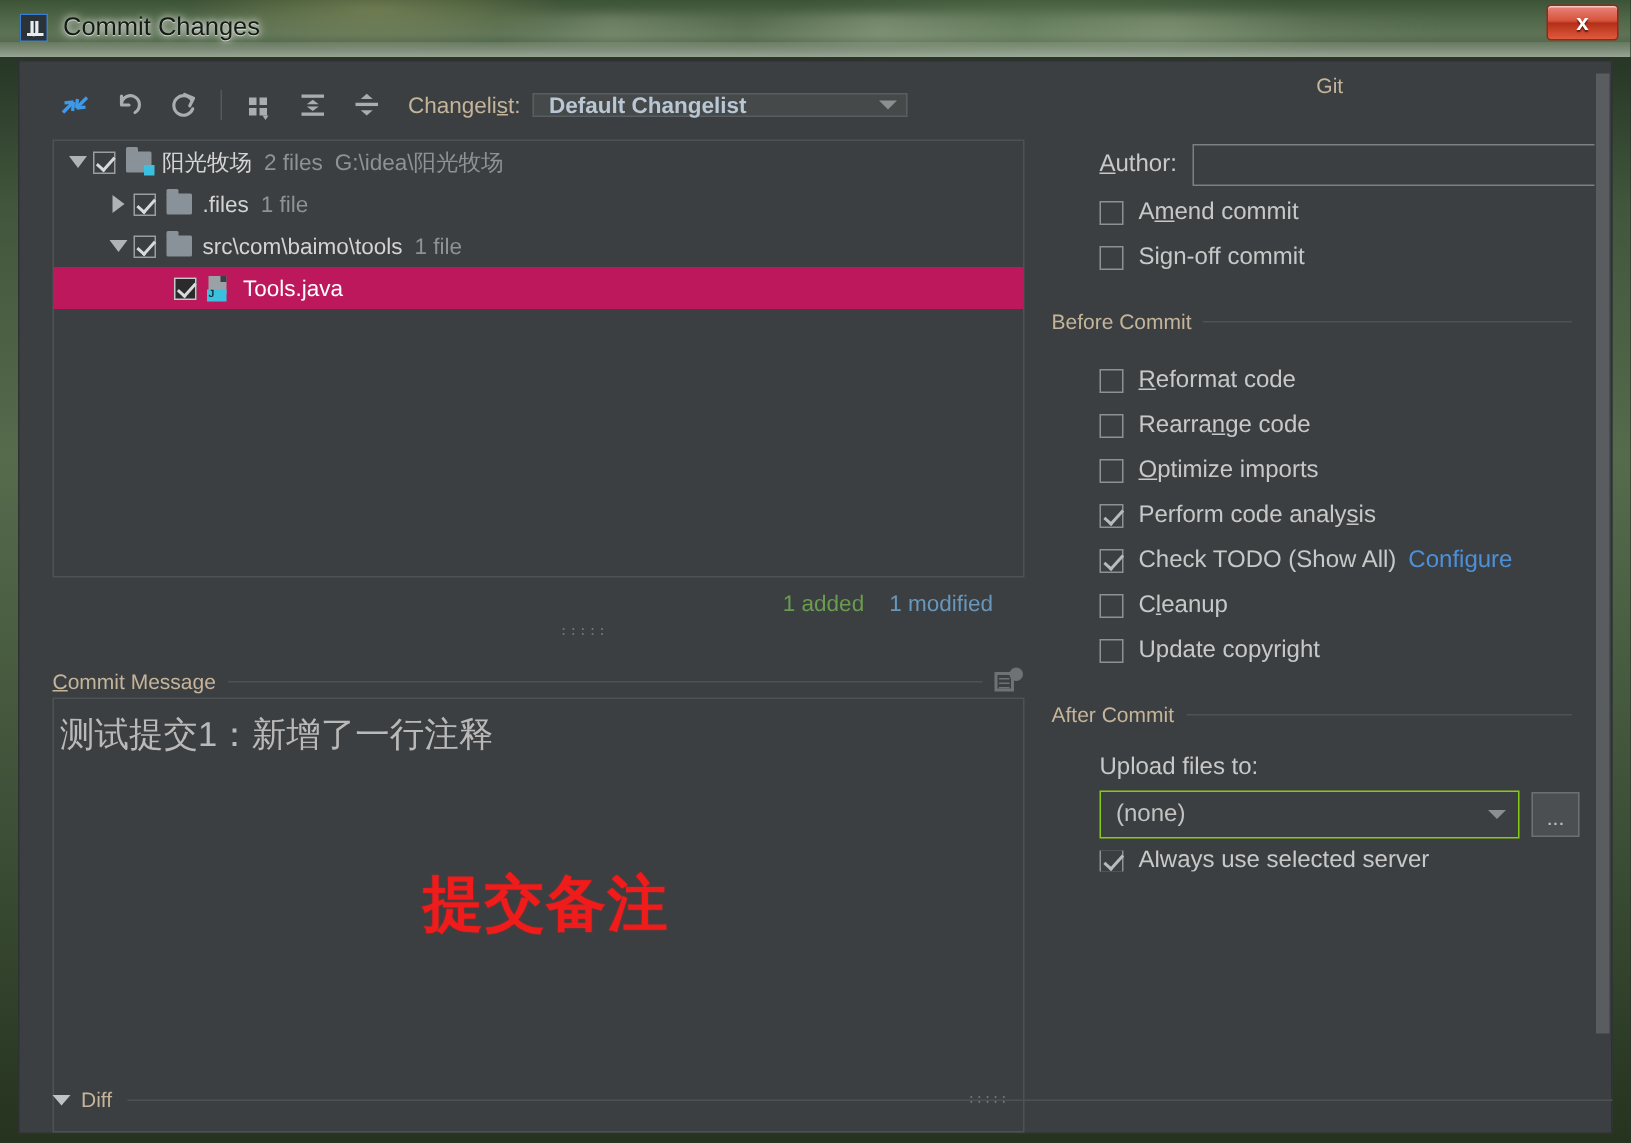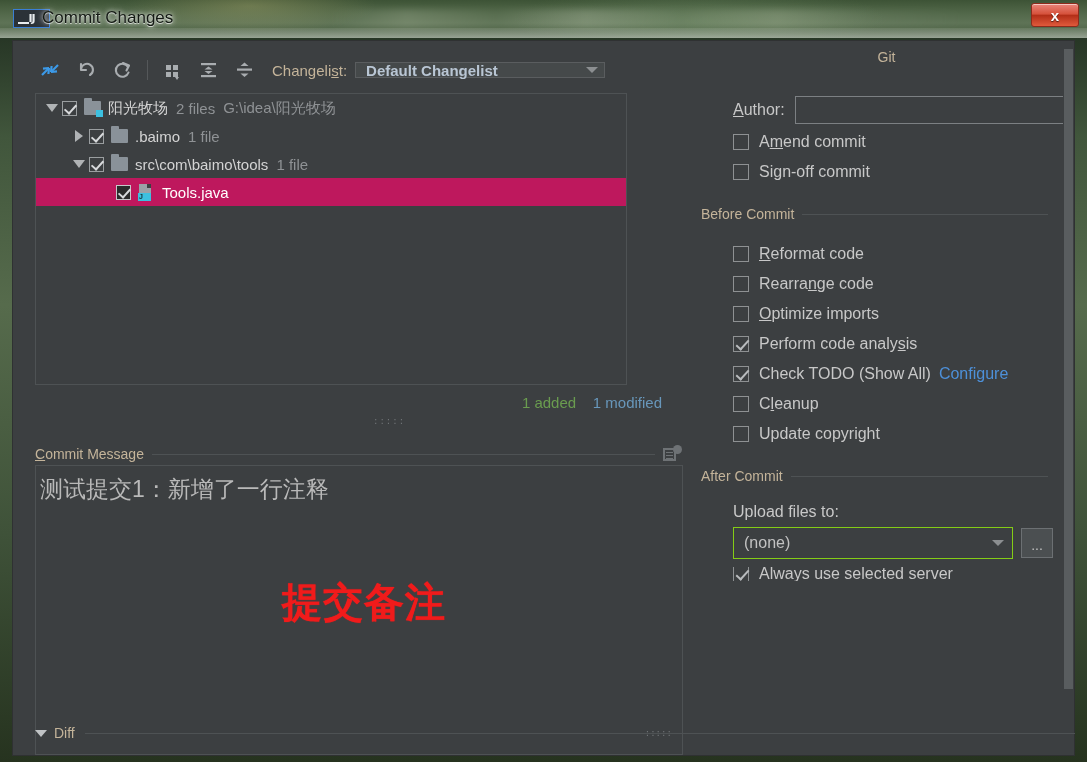--- a/index.html
+++ b/index.html
@@ -29,21 +29,21 @@
     background: linear-gradient(180deg, rgba(255,255,255,0.10), rgba(255,255,255,0.45));
   }
   .title-blur {
     position: absolute; top: 9px; left: 330px; width: 640px; height: 20px;
     opacity: .30; filter: blur(3px);
     background: linear-gradient(90deg, rgba(220,225,200,.0) 0%, rgba(230,235,210,.55) 12%,
       rgba(190,200,170,.15) 26%, rgba(240,240,225,.65) 40%, rgba(200,210,185,.2) 55%,
       rgba(235,238,215,.6) 70%, rgba(205,215,190,.2) 85%, rgba(230,235,215,.0) 100%);
   }
   #app-icon {
-    position: absolute; left: 13px; top: 9px; width: 37px; height: 19px;
+    position: absolute; left: 13px; top: 9px; width: 19px; height: 19px;
     background: #2b3238; border: 1px solid #3a7fd5;
     display: flex; align-items: center; justify-content: center;
   }
   #app-icon .ij {
     color: #e8ecef; font-size: 11px; line-height: 11px; font-weight: bold;
     font-family: "DejaVu Sans", sans-serif; letter-spacing: -1px;
   }
   #app-icon .ij-bar {
     position: absolute; left: 4px; bottom: 3px; width: 11px; height: 2px; background: #e8ecef;
   }
@@ -92,21 +92,21 @@
   }
   #changelist-combo .cl-text {
     flex: 1; color: #b9c6d4; font-size: 15px; font-weight: bold; white-space: nowrap;
   }
   .caret-down {
     width: 0; height: 0; border-left: 6px solid transparent; border-right: 6px solid transparent;
     border-top: 6px solid #8c8f91;
   }
 
   #tree-box {
-    position: absolute; left: 22px; top: 52px; width: 592px; height: 292px;
+    position: absolute; left: 22px; top: 52px; width: 648px; height: 292px;
     background: #3c3f41; border: 1px solid #4e5254;
     overflow: hidden;
   }
   .tree-row {
     height: 28px; display: flex; align-items: center; padding-left: 6px;
     font-size: 15px; color: #bbbbbb; white-space: nowrap; cursor: pointer;
   }
   .tree-row.selected { background: #be185d; }
   .tw {
     width: 20px; display: flex; align-items: center; justify-content: center; flex: 0 0 20px;
@@ -324,21 +324,21 @@
             <span class="t-name">阳光牧场</span>
             <span class="t-dim">2 files</span>
             <span class="t-path">G:\idea\阳光牧场</span>
           </div>
           <div class="tree-row" style="padding-left: 33px;">
             <span class="tw">
               <span class="tri-right"></span>
             </span>
             <span class="cbox checked"></span>
             <span class="ic-folder"></span>
-            <span class="t-name">.baimo</span>
+            <span class="t-name">.files</span>
             <span class="t-dim">1 file</span>
           </div>
           <div class="tree-row" style="padding-left: 33px;">
             <span class="tw">
               <span class="tri-down"></span>
             </span>
             <span class="cbox checked"></span>
             <span class="ic-folder"></span>
             <span class="t-name">src\com\baimo\tools</span>
             <span class="t-dim">1 file</span>

